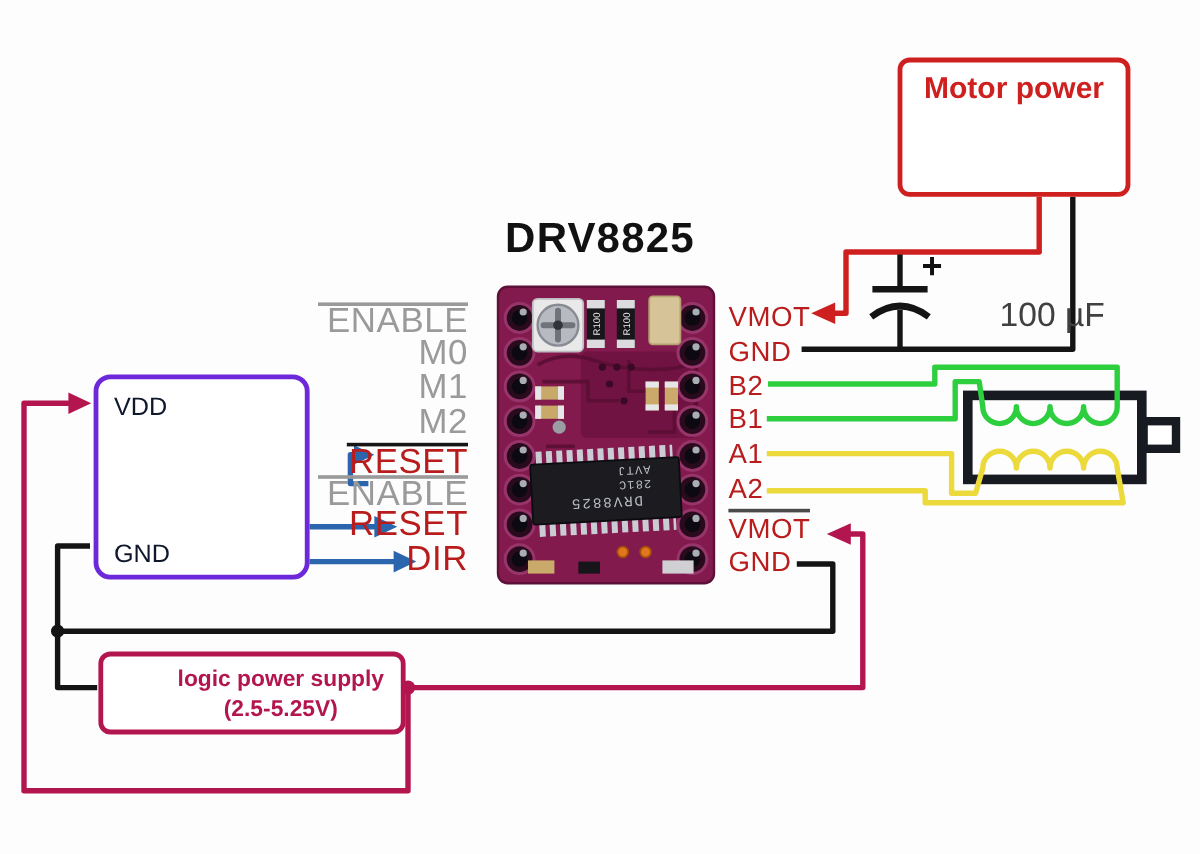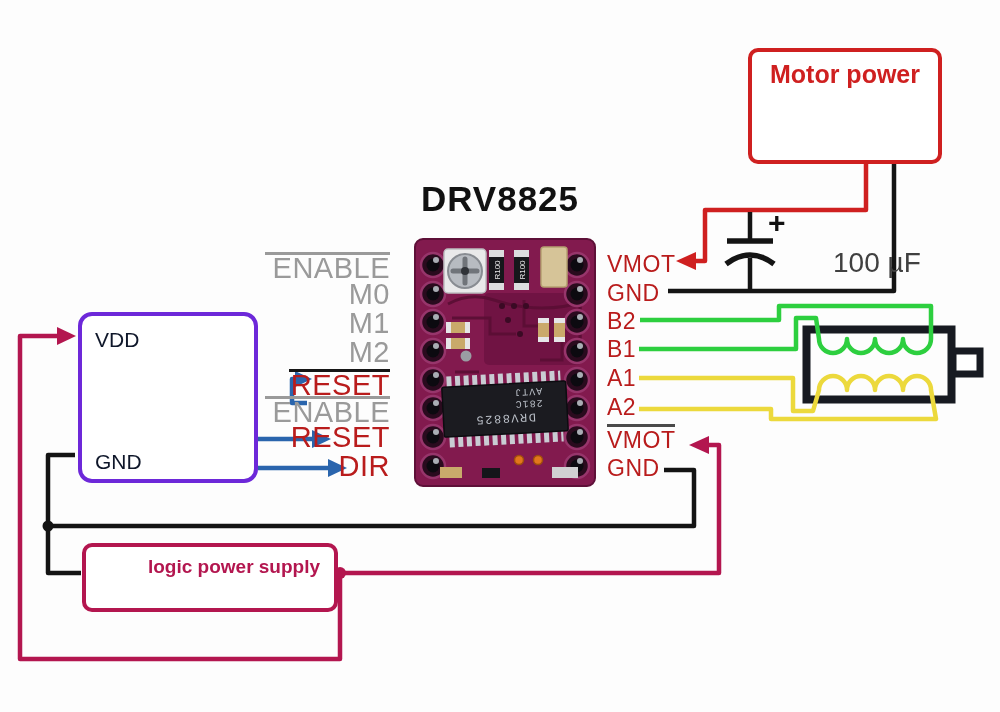--- a/index.html
+++ b/index.html
@@ -232,18 +232,19 @@
     <div>Motor power</div>
   </div>
 
   <div class="box mcubox">
     <span class="p" style="top:12px">VDD</span>
     <span class="p" style="top:134px">GND</span>
   </div>
 
   <div class="box logicbox">
     <div>logic power supply</div>
+    <div>(2.5-5.25V)</div>
   </div>
 
   <div class="txt capplus">+</div>
   <div class="txt capval">100 µF</div>
 
 </div>
 
 </body></html>

